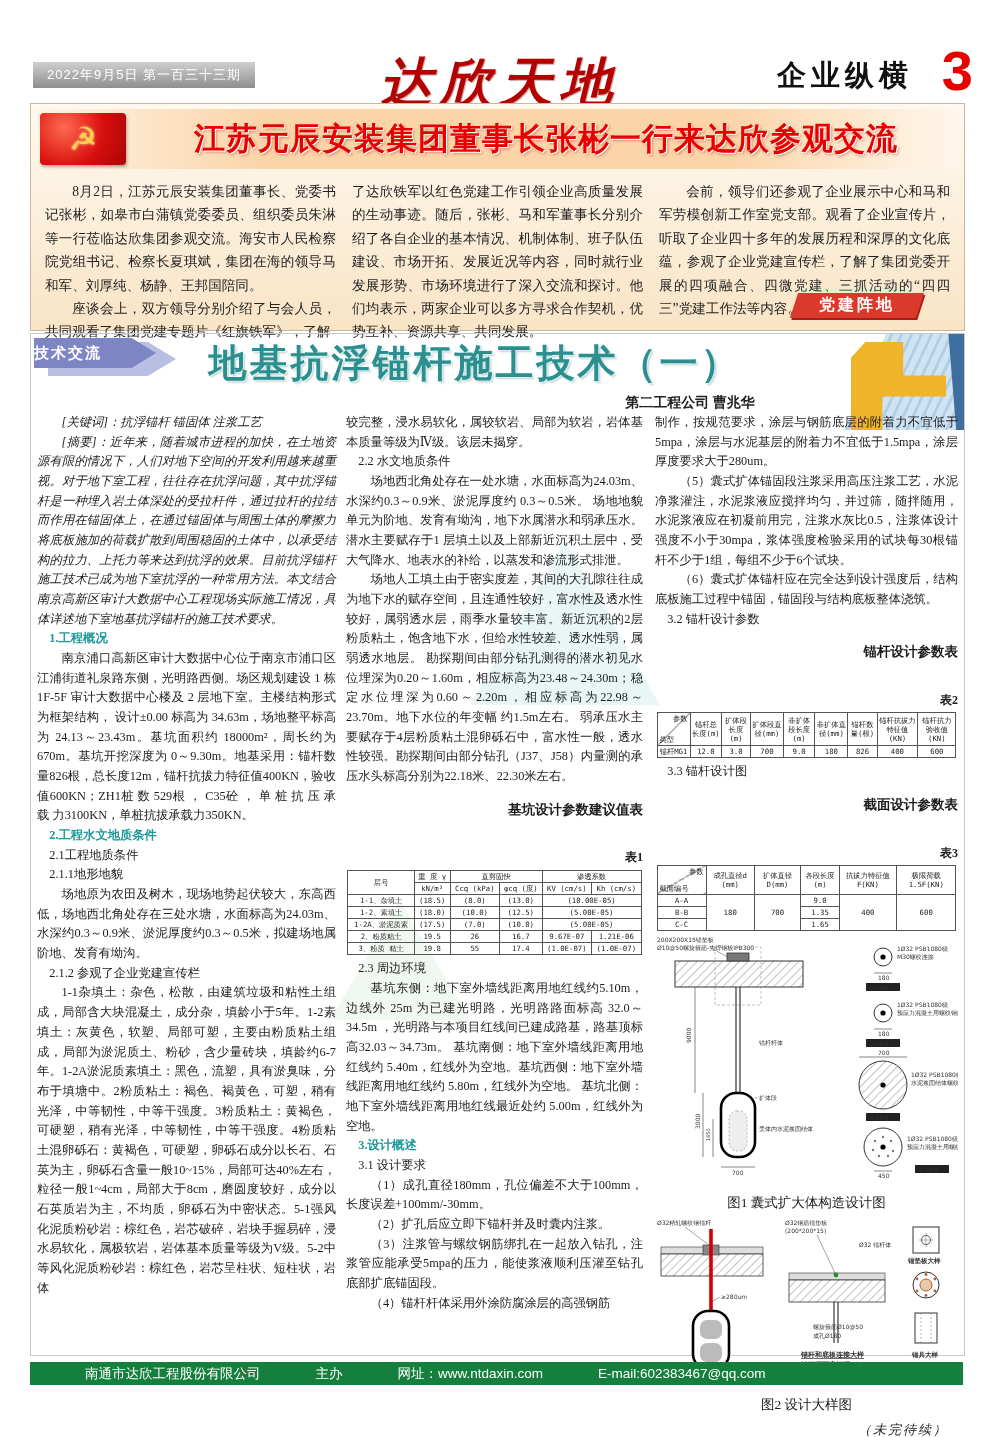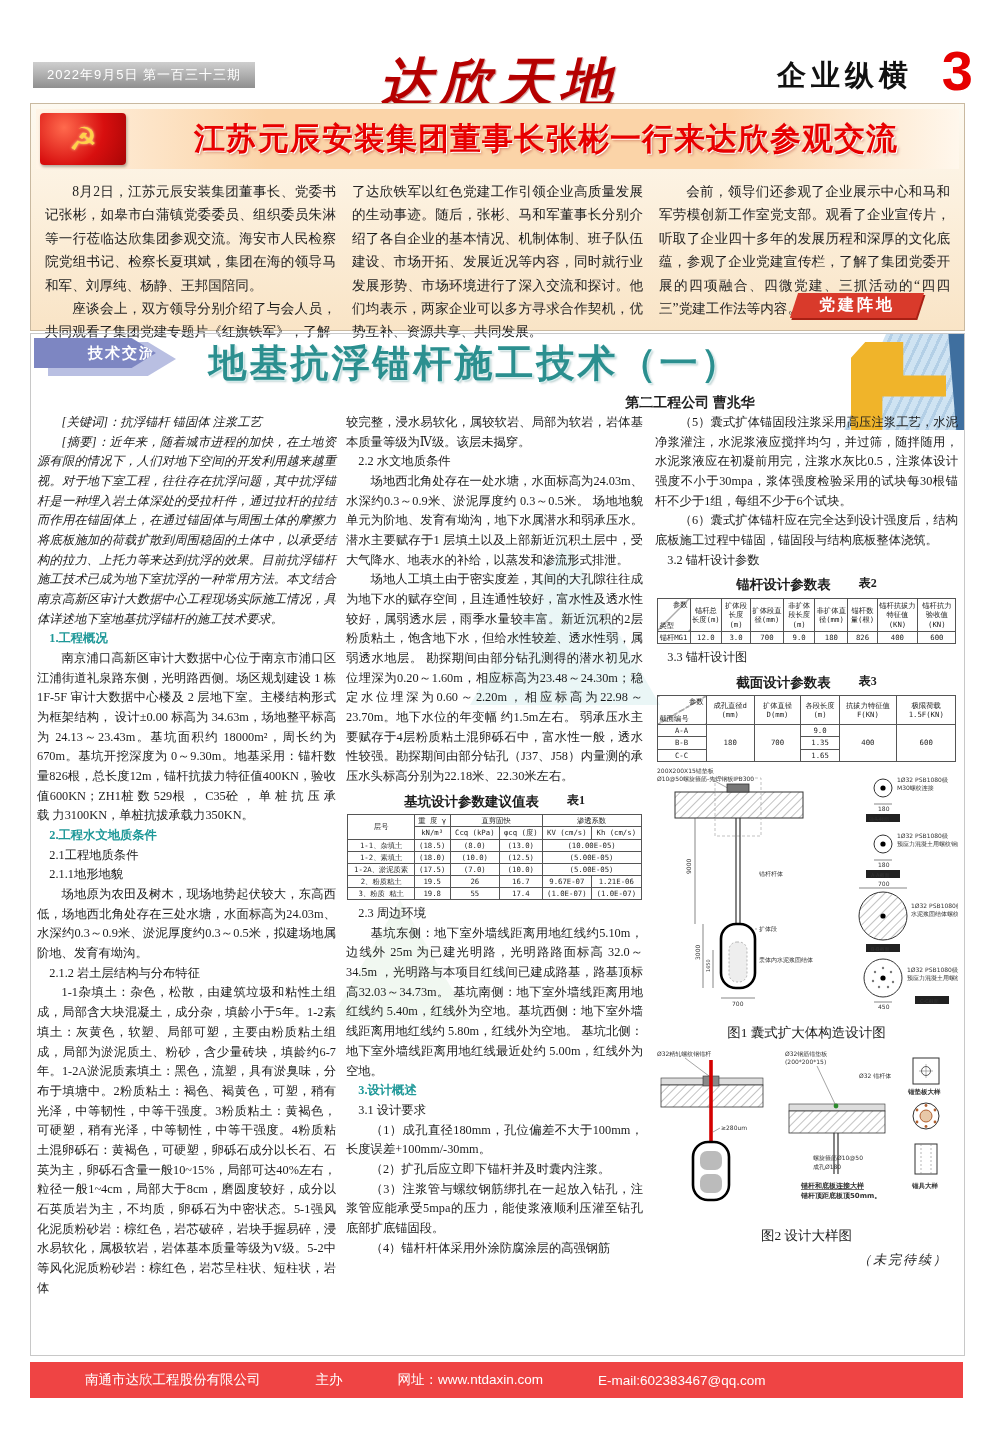--- a/index.html
+++ b/index.html
@@ -39,21 +39,21 @@
   .a1badge b{transform:skewX(18deg);color:#fff;font-size:16px;letter-spacing:3px;
     font-family:"Liberation Sans",sans-serif;}
   
   .a2frame{position:absolute;left:30px;top:333px;width:933px;height:1021px;
     border:1px solid #c8c8c8;}
   .tagwrap{position:absolute;left:30px;top:336px;width:150px;height:42px;}
   .tag-back{position:absolute;left:18px;top:6px;width:128px;height:34px;background:#b9bfe2;
     clip-path:polygon(0 0,78% 0,100% 50%,78% 100%,0 100%);}
   .tag-front{position:absolute;left:4px;top:2px;width:122px;height:30px;background:#7d86c2;
     clip-path:polygon(0 0,80% 0,100% 50%,80% 100%,0 100%);
-    display:flex;align-items:center;justify-content:flex-end;}
+    display:flex;align-items:center;justify-content:flex-start;}
   .tag-front b{color:#fff;font-size:15px;letter-spacing:2px;font-family:"Liberation Sans",sans-serif;}
   .a2title{position:absolute;left:150px;top:338px;width:650px;text-align:center;
     font-size:38px;font-weight:bold;color:#2b8f8f;letter-spacing:3px;
     text-shadow:1px 1px 0 #d8eeee,2px 2px 2px rgba(0,80,80,.25);}
   .byline{position:absolute;left:540px;top:394px;width:300px;text-align:center;
     font-size:14px;font-weight:bold;color:#222;}
   .deco{position:absolute;right:31px;top:334px;width:140px;height:96px;overflow:hidden;}
   .deco .sky{position:absolute;right:0;top:0;width:120px;height:96px;
     background:repeating-linear-gradient(115deg,#cfe3f2 0 6px,#b3cfe6 6px 9px);
     clip-path:polygon(35% 0,100% 0,100% 100%,0 100%);}
@@ -72,38 +72,38 @@
     border-bottom:120px solid #8cc98c;}
   
   .tcol{position:absolute;top:413px;font-size:12.3px;line-height:1.6;text-align:justify;color:#1c1c1c;}
   .tcol1{left:37px;width:299px;}
   .tcol2{left:346px;width:297px;}
   .tcol3{left:655px;width:303px;}
   .kai{font-style:italic;}
   .hteal{color:#1e9898;font-weight:bold;margin:0;text-indent:1em;}
   .hsub{margin:0;text-indent:1em;font-weight:normal;}
   
-  .tbl-title{display:flex;align-items:flex-start;justify-content:center;gap:28px;
-    font-weight:bold;margin:4px 0 2px 0;}
+  .tbl-title{display:flex;align-items:flex-end;justify-content:center;gap:28px;
+    font-weight:bold;margin:12px 0 2px 0;flex-direction:column;}
   .tbl-title .tt{font-size:13.5px;font-family:"Liberation Sans",sans-serif;}
   .tbl-title .tg{font-size:12px;}
   table.dt{border-collapse:collapse;margin:0 auto 4px auto;width:99%;
     font-size:7.3px;line-height:1.25;font-family:"DejaVu Sans Mono",monospace;color:#222;}
   table.dt td,table.dt th{border:0.8px solid #555;padding:1px 1px;text-align:center;font-weight:normal;vertical-align:middle;}
   .diag{position:relative;background:
     linear-gradient(to bottom right,transparent 49.3%,#555 49.3%,#555 50.7%,transparent 50.7%);}
   .diag .dtr{position:absolute;top:1px;right:2px;}
   .diag .dbl{position:absolute;bottom:1px;left:2px;}
   
   .fig{margin-top:4px;}
   .figcap{text-align:center;font-size:13.5px;margin:2px 0 0 0;}
   .tbc{text-align:right;font-style:italic;font-size:13px;margin:4px 10px 0 0;letter-spacing:2px;}
   svg text{font-family:"DejaVu Sans","Liberation Sans",sans-serif;fill:#333;}
   
-  .footer{position:absolute;left:30px;top:1362px;width:933px;height:36px;background:#ef4444;
+  .footer{position:absolute;left:30px;top:1362px;width:933px;height:23px;background:#15803d;
     color:#fff;display:flex;align-items:center;font-family:"Liberation Sans",sans-serif;
     font-size:13.5px;}
   .footer span{margin-left:55px;}
 </style>
 </head>
 <body>
 
 <div class="page">
 
   <div class="datebox">2022年9月5日  第一百三十三期</div>
@@ -155,21 +155,21 @@
 
   <div class="tcol tcol1">
     <p class="p kai">[关键词]：抗浮锚杆 锚固体 注浆工艺</p>
     <p class="p kai">[摘要]：近年来，随着城市进程的加快，在土地资源有限的情况下，人们对地下空间的开发利用越来越重视。对于地下室工程，往往存在抗浮问题，其中抗浮锚杆是一种埋入岩土体深处的受拉杆件，通过拉杆的拉结而作用在锚固体上，在通过锚固体与周围土体的摩擦力将底板施加的荷载扩散到周围稳固的土体中，以承受结构的拉力、上托力等来达到抗浮的效果。目前抗浮锚杆施工技术已成为地下室抗浮的一种常用方法。本文结合南京高新区审计大数据中心工程现场实际施工情况，具体详述地下室地基抗浮锚杆的施工技术要求。</p>
     <p class="hteal">1.工程概况</p>
     <p class="p">南京浦口高新区审计大数据中心位于南京市浦口区江浦街道礼泉路东侧，光明路西侧。场区规划建设 1 栋 1F-5F 审计大数据中心楼及 2 层地下室。主楼结构形式为框架结构， 设计±0.00 标高为 34.63m，场地整平标高为 24.13～23.43m。基坑面积约 18000m²，周长约为 670m。基坑开挖深度为 0～9.30m。地基采用：锚杆数量826根，总长度12m，锚杆抗拔力特征值400KN，验收值600KN；ZH1桩 数 529根 ， C35砼 ， 单 桩 抗 压 承 载 力3100KN，单桩抗拔承载力350KN。</p>
     <p class="hteal">2.工程水文地质条件</p>
     <p class="hsub">2.1工程地质条件</p>
     <p class="hsub">2.1.1地形地貌</p>
     <p class="p">场地原为农田及树木，现场地势起伏较大，东高西低，场地西北角处存在三处水塘，水面标高为24.03m、水深约0.3～0.9米、淤泥厚度约0.3～0.5米，拟建场地属阶地、发育有坳沟。</p>
-    <p class="hsub">2.1.2 岩土层结构与分布特征</p>
+    <p class="hsub">2.1.2 参观了企业党建宣传栏</p>
     <p class="p">1-1杂填土：杂色，松散，由建筑垃圾和粘性土组成，局部含大块混凝土，成分杂，填龄小于5年。1-2素填土：灰黄色，软塑、局部可塑，主要由粉质粘土组成，局部为淤泥质土、粉砂，含少量砖块，填龄约6-7年。1-2A淤泥质素填土：黑色，流塑，具有淤臭味，分布于填塘中。2粉质粘土：褐色、褐黄色，可塑，稍有光泽，中等韧性，中等干强度。3粉质粘土：黄褐色，可硬塑，稍有光泽，中等韧性，中等干强度。4粉质粘土混卵砾石：黄褐色，可硬塑，卵砾石成分以长石、石英为主，卵砾石含量一般10~15%，局部可达40%左右，粒径一般1~4cm，局部大于8cm，磨圆度较好，成分以石英质岩为主，不均质，卵砾石为中密状态。5-1强风化泥质粉砂岩：棕红色，岩芯破碎，岩块手握易碎，浸水易软化，属极软岩，岩体基本质量等级为V级。5-2中等风化泥质粉砂岩：棕红色，岩芯呈柱状、短柱状，岩体</p>
   </div>
 
   <div class="tcol tcol2">
     <p class="p0">较完整，浸水易软化，属较软岩、局部为软岩，岩体基本质量等级为Ⅳ级。该层未揭穿。</p>
     <p class="hsub">2.2 水文地质条件</p>
     <p class="p">场地西北角处存在一处水塘，水面标高为24.03m、水深约0.3～0.9米、淤泥厚度约 0.3～0.5米。 场地地貌单元为阶地、发育有坳沟，地下水属潜水和弱承压水。潜水主要赋存于1 层填土以及上部新近沉积土层中，受大气降水、地表水的补给，以蒸发和渗流形式排泄。</p>
     <p class="p">场地人工填土由于密实度差，其间的大孔隙往往成为地下水的赋存空间，且连通性较好，富水性及透水性较好，属弱透水层，雨季水量较丰富。新近沉积的2层粉质粘土，饱含地下水，但给水性较差、透水性弱，属弱透水地层。 勘探期间由部分钻孔测得的潜水初见水位埋深为0.20～1.60m，相应标高为23.48～24.30m；稳定水位埋深为0.60～2.20m，相应标高为22.98～23.70m。地下水位的年变幅 约1.5m左右。 弱承压水主要赋存于4层粉质粘土混卵砾石中，富水性一般，透水性较强。勘探期间由部分钻孔（J37、J58）内量测的承压水头标高分别为22.18米、22.30米左右。</p>
 
     <div class="tbl-title">
@@ -235,20 +235,21 @@
     <p class="p">基坑东侧：地下室外墙线距离用地红线约5.10m，边线外 25m 为已建光明路，光明路路面标高 32.0～34.5m ，光明路与本项目红线间已建成路基，路基顶标高32.03～34.73m。 基坑南侧：地下室外墙线距离用地红线约 5.40m，红线外为空地。基坑西侧：地下室外墙线距离用地红线约 5.80m，红线外为空地。 基坑北侧：地下室外墙线距离用地红线最近处约 5.00m，红线外为空地。</p>
     <p class="hteal">3.设计概述</p>
     <p class="hsub">3.1 设计要求</p>
     <p class="p">（1）成孔直径180mm，孔位偏差不大于100mm，长度误差+100mm/-30mm。</p>
     <p class="p">（2）扩孔后应立即下锚杆并及时囊内注浆。</p>
     <p class="p">（3）注浆管与螺纹钢筋绑扎在一起放入钻孔，注浆管应能承受5mpa的压力，能使浆液顺利压灌至钻孔底部扩底锚固段。</p>
     <p class="p">（4）锚杆杆体采用外涂防腐涂层的高强钢筋</p>
   </div>
 
   <div class="tcol tcol3">
+    <p class="p0">制作，按规范要求，涂层与钢筋底层的附着力不宜低于5mpa，涂层与水泥基层的附着力不宜低于1.5mpa，涂层厚度要求大于280um。</p>
     <p class="p">（5）囊式扩体锚固段注浆采用高压注浆工艺，水泥净浆灌注，水泥浆液应搅拌均匀，并过筛，随拌随用，水泥浆液应在初凝前用完，注浆水灰比0.5，注浆体设计强度不小于30mpa，浆体强度检验采用的试块每30根锚杆不少于1组，每组不少于6个试块。</p>
     <p class="p">（6）囊式扩体锚杆应在完全达到设计强度后，结构底板施工过程中锚固，锚固段与结构底板整体浇筑。</p>
     <p class="hsub">3.2 锚杆设计参数</p>
 
     <div class="tbl-title">
       <span class="tt">锚杆设计参数表</span>
       <span class="tg">表2</span>
     </div>
     <table class="dt">
       <tbody>

